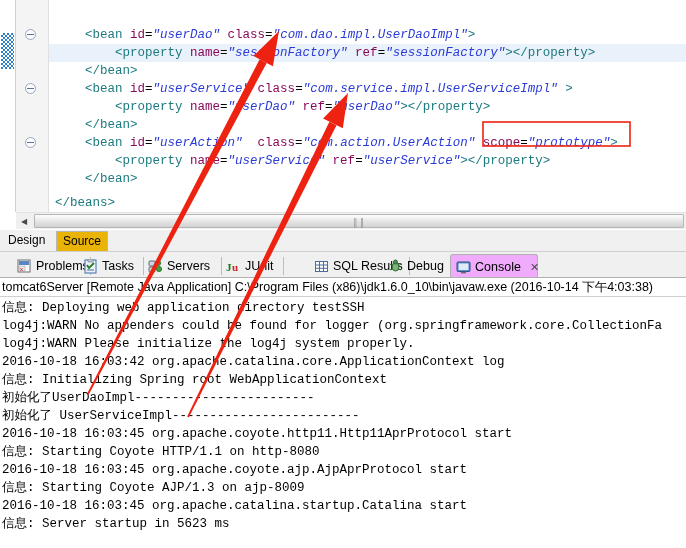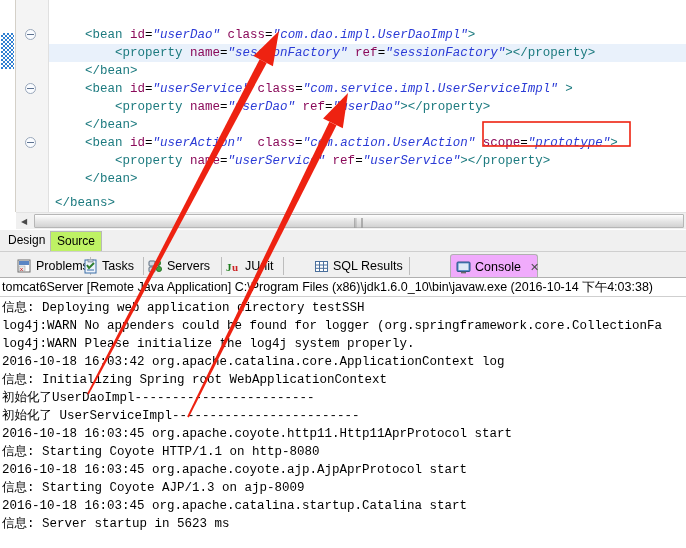--- a/index.html
+++ b/index.html
@@ -105,22 +105,22 @@
   .ds-tab {
     position: absolute; top: 1px; height: 20px;
     padding: 2px 6px 0 6px;
     font-family: "Liberation Sans", sans-serif;
     font-size: 12px;
     color: #000;
     box-sizing: border-box;
   }
   #ds-design { left: 2px; }
   #ds-source {
-    left: 50px;
-    background: #bef264;
+    left: 56px;
+    background: #eab308;
     border: 1px solid #b8b8b8;
     border-bottom: none;
     height: 21px;
   }
 
   
   #view-tabs {
     position: absolute; left: 0; top: 251px; width: 686px; height: 26px;
     background: #f0f0f0;
     border-top: 1px solid #cfcfcf;
@@ -257,20 +257,32 @@
     </div>
     <div class="vtab" style="left: 283px; width: 100px; margin-left: 26px;">
       <span class="vicon"><svg width="15" height="15" viewBox="0 0 15 15">
           <rect x="1.5" y="2.5" width="12" height="10" fill="#ffffff" stroke="#4a6f9c"></rect>
           <line x1="1.5" y1="6" x2="13.5" y2="6" stroke="#4a6f9c"></line>
           <line x1="1.5" y1="9.3" x2="13.5" y2="9.3" stroke="#4a6f9c"></line>
           <line x1="5.5" y1="2.5" x2="5.5" y2="12.5" stroke="#4a6f9c"></line>
           <line x1="9.5" y1="2.5" x2="9.5" y2="12.5" stroke="#4a6f9c"></line>
         </svg></span>
       <span>SQL Results</span>
+      <span class="sep"></span>
+    </div>
+    <div class="vtab" style="left: 383px; width: 67px;">
+      <span class="vicon"><svg width="15" height="15" viewBox="0 0 15 15">
+          <ellipse cx="7.5" cy="8" rx="3.4" ry="4" fill="#7fb07f" stroke="#2f6b2f"></ellipse>
+          <line x1="2" y1="5" x2="5" y2="7" stroke="#2f6b2f" stroke-width="1"></line>
+          <line x1="13" y1="5" x2="10" y2="7" stroke="#2f6b2f" stroke-width="1"></line>
+          <line x1="2" y1="11" x2="5" y2="9.5" stroke="#2f6b2f" stroke-width="1"></line>
+          <line x1="13" y1="11" x2="10" y2="9.5" stroke="#2f6b2f" stroke-width="1"></line>
+          <circle cx="7.5" cy="3" r="2" fill="#4f8f4f" stroke="#2f6b2f"></circle>
+        </svg></span>
+      <span>Debug</span>
       <span class="sep"></span>
     </div>
     <div class="vtab active" style="left: 450px; width: 88px;">
       <span class="vicon"><svg width="15" height="15" viewBox="0 0 15 15">
           <rect x="1" y="2" width="13" height="9.5" rx="1" fill="#4f86c6" stroke="#2b5584"></rect>
           <rect x="2.5" y="3.4" width="10" height="6.7" fill="#dfeaf6"></rect>
           <rect x="5" y="11.8" width="5" height="1.6" fill="#6b6b6b"></rect>
         </svg></span>
       <span>Console</span>
       <span class="closex">✕</span>

